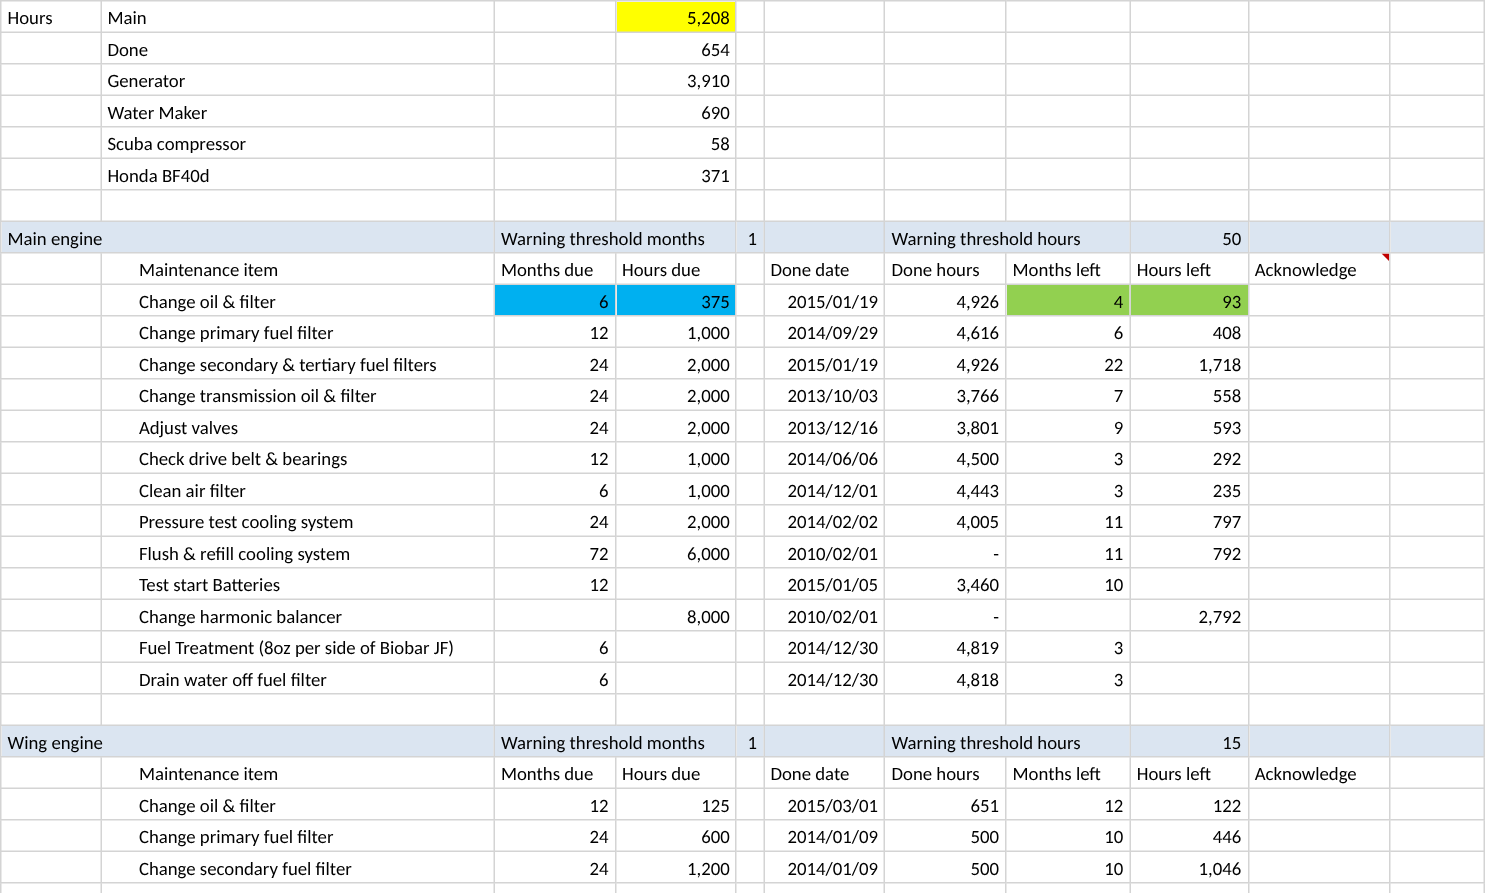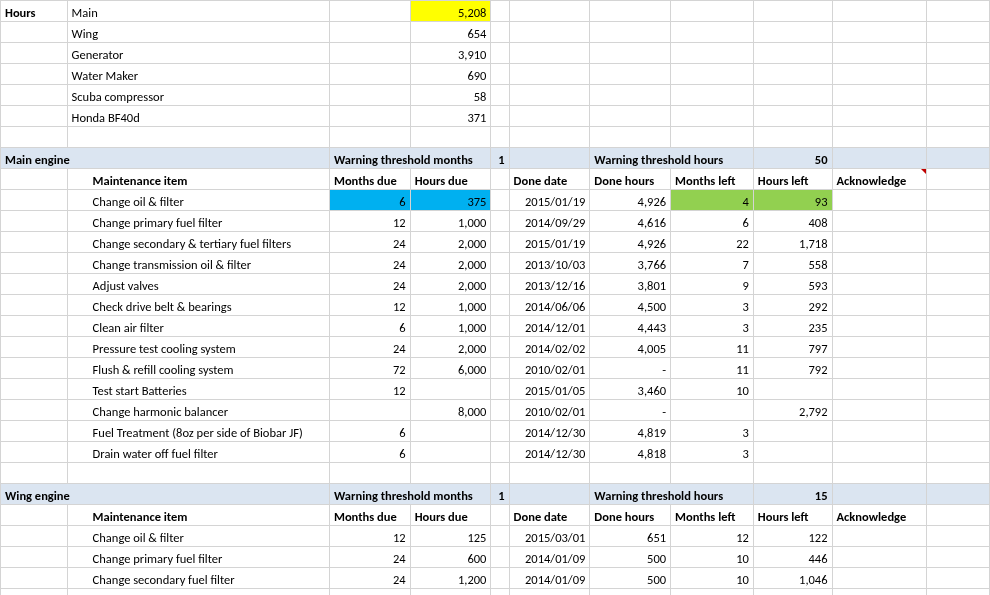--- a/index.html
+++ b/index.html
@@ -27,21 +27,21 @@
   .colB { width: 260px; }
   .colC { width: 80px; }
   .colD { width: 80px; }
   .colE { width: 18px; }
   .colF { width: 80px; }
   .colG { width: 80px; }
   .colH { width: 82px; }
   .colI { width: 78px; }
   .colJ { width: 94px; }
   .colK { width: 62px; }
-  .bold { font-weight: bold; margin-top: 40px; }
+  .bold { font-weight: normal; margin-top: 40px; }
   .num { text-align: right; }
   .hlYellow { background: #ffff00; margin-top: 28px; }
   .hlBlue { background: #00b0f0; }
   .hlGreen { background: #92d050; }
   .hdrBlue { background: #dbe5f1; }
   .indent { padding-left: 25px; }
   .triMark {
     position: relative;
   }
   .triMark::after {
@@ -79,21 +79,21 @@
         <td></td>
         <td></td>
         <td></td>
         <td></td>
         <td></td>
         <td></td>
         <td></td>
       </tr>
       <tr>
         <td></td>
-        <td>Wing</td>
+        <td>Done</td>
         <td></td>
         <td class="num">654</td>
         <td></td>
         <td></td>
         <td></td>
         <td></td>
         <td></td>
         <td></td>
         <td></td>
       </tr>

